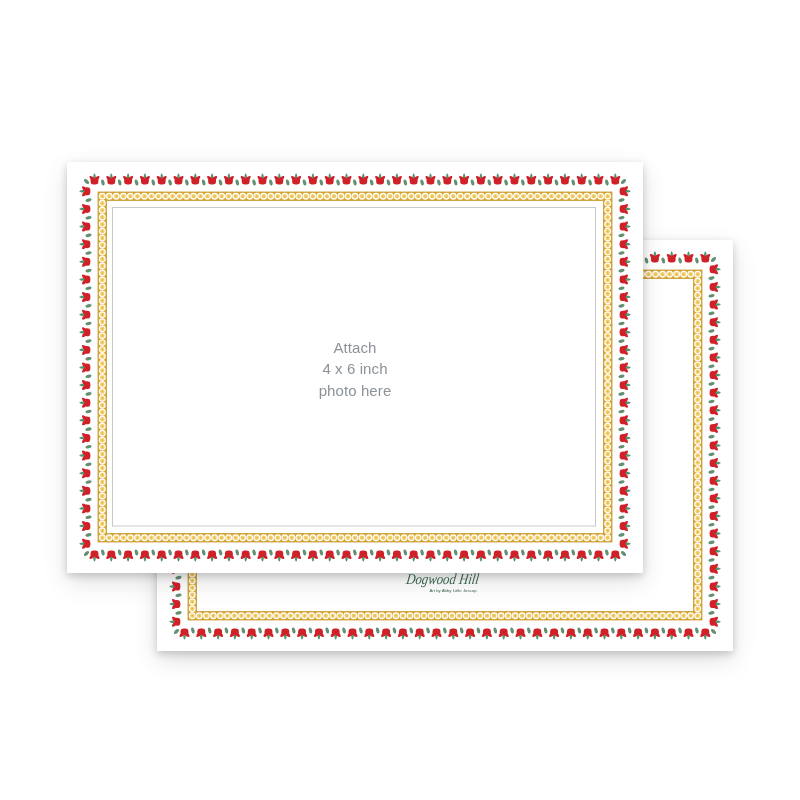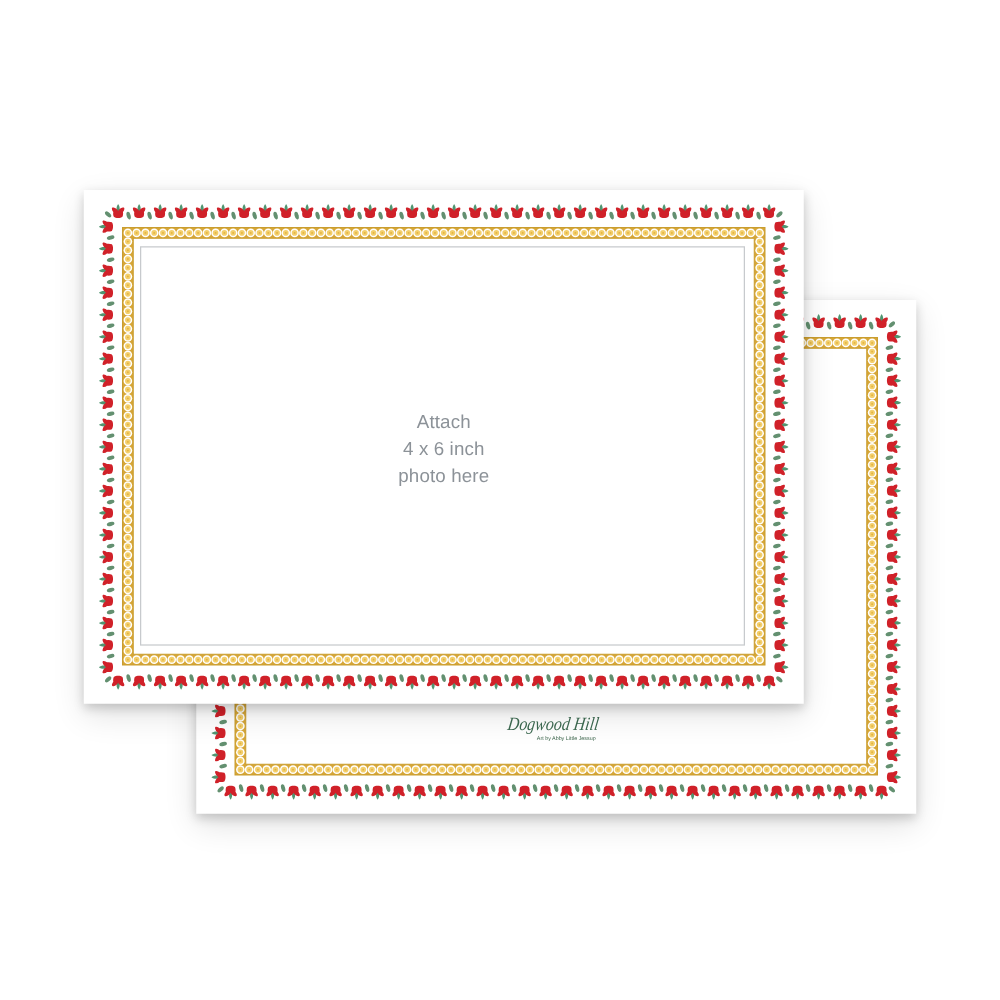--- a/index.html
+++ b/index.html
@@ -1,17 +1,17 @@
 <!DOCTYPE html>
 <html><head><meta charset="utf-8">
 <style>
 html,body{margin:0;padding:0;background:#ffffff;width:800px;height:800px;overflow:hidden;}
 .card{position:absolute;background:#ffffff;width:576px;height:411px;}
 #back{left:157px;top:240px;box-shadow:0 3px 8px rgba(0,0,0,.18),0 9px 24px rgba(0,0,0,.12);}
-#front{left:67px;top:152px;box-shadow:0 3px 8px rgba(0,0,0,.18),0 9px 24px rgba(0,0,0,.12);}
+#front{left:67px;top:162px;box-shadow:0 3px 8px rgba(0,0,0,.18),0 9px 24px rgba(0,0,0,.12);}
 svg{display:block;position:absolute;left:0;top:0;}
 </style></head>
 <body>
 <svg width="0" height="0" style="position:absolute">
 <defs>
 
 <g id="tu" transform="scale(1.03)">
  <path fill="#4f9570" d="M0,-7.15 C-1.1,-5.9 -1.45,-3.8 -1.1,-1.7 C-0.55,-1.0 0.55,-1.0 1.1,-1.7 C1.45,-3.8 1.1,-5.9 0,-7.15 Z"></path>
  <path fill="#d02129" d="M0,-1.6 C-0.7,-2.9 -1.9,-3.9 -3.6,-4.3 C-4.4,-4.5 -4.9,-4.1 -4.85,-3.3 C-4.7,-2.4 -4.3,-1.5 -3.75,-0.9 C-4.0,0.2 -3.85,1.9 -3.35,2.9 C-1.95,4.15 1.95,4.15 3.35,2.9 C3.85,1.9 4.0,0.2 3.75,-0.9 C4.3,-1.5 4.7,-2.4 4.85,-3.3 C4.9,-4.1 4.4,-4.5 3.6,-4.3 C1.9,-3.9 0.7,-2.9 0,-1.6 Z"></path>
 </g>

